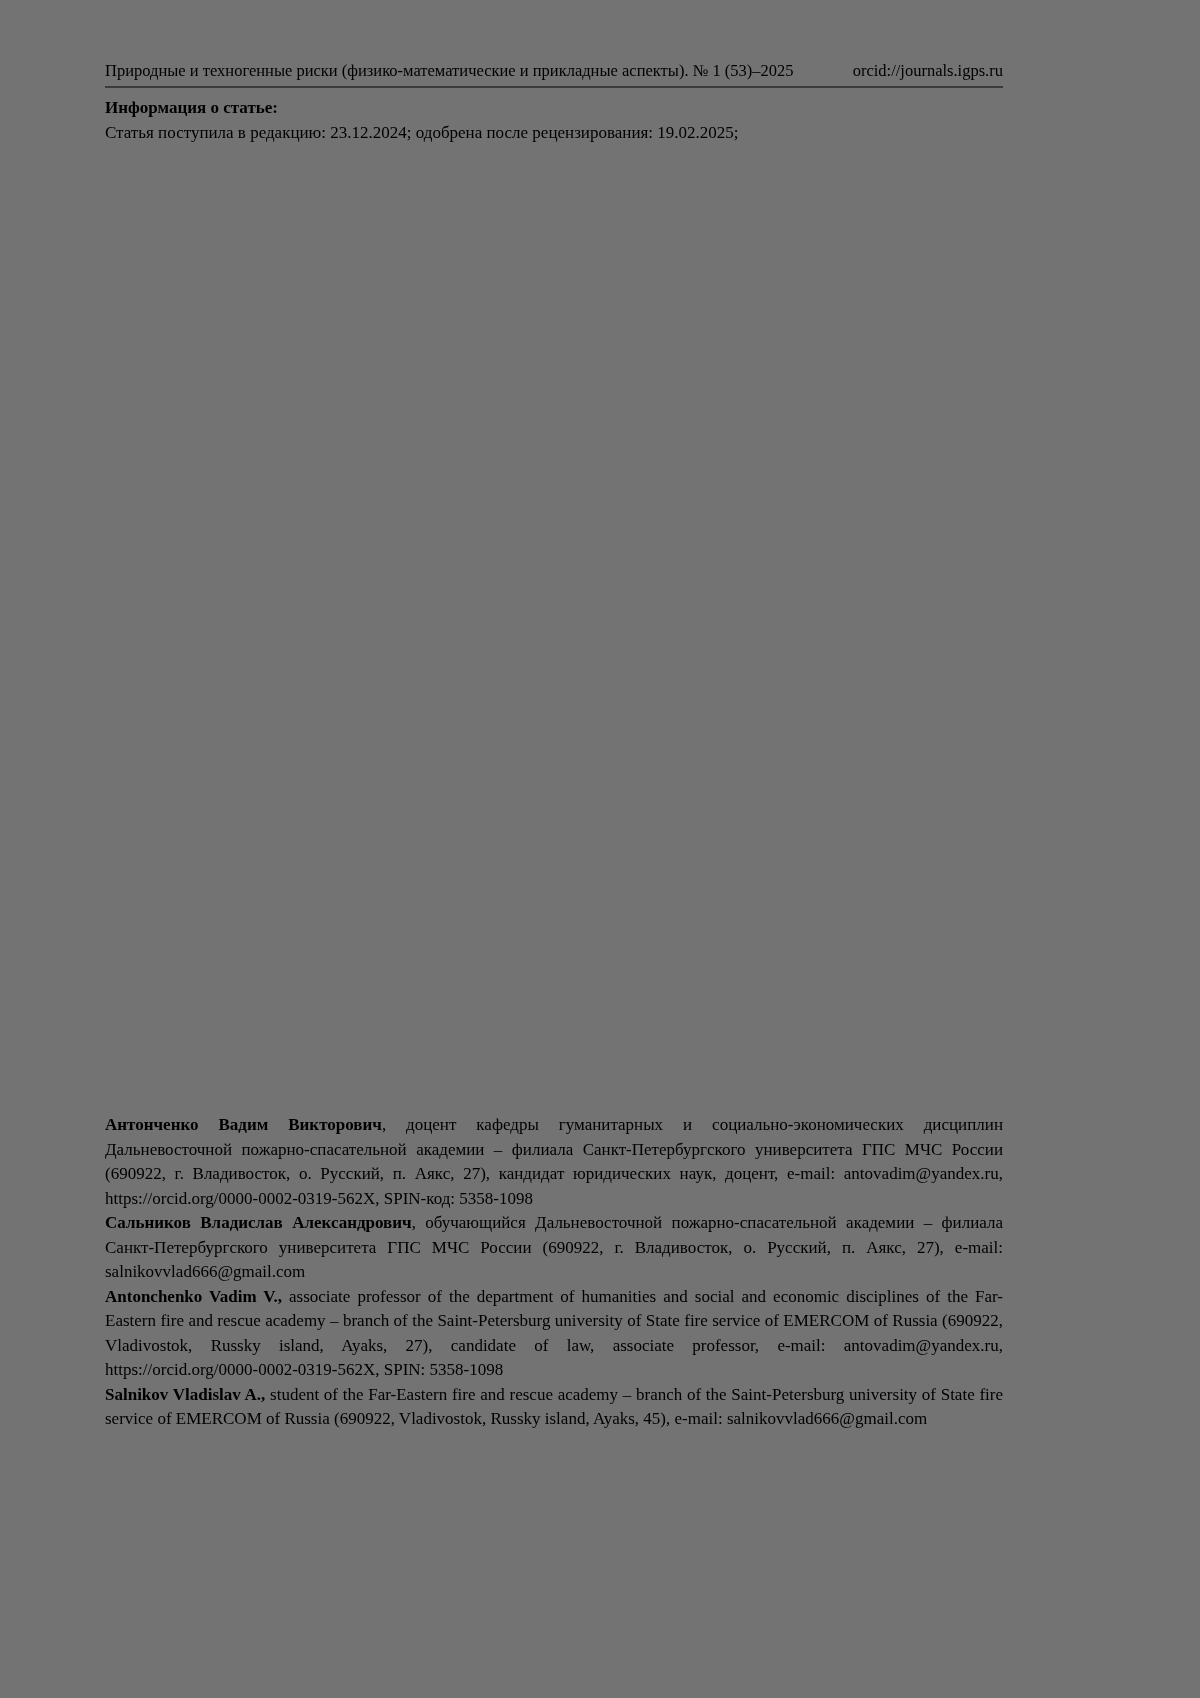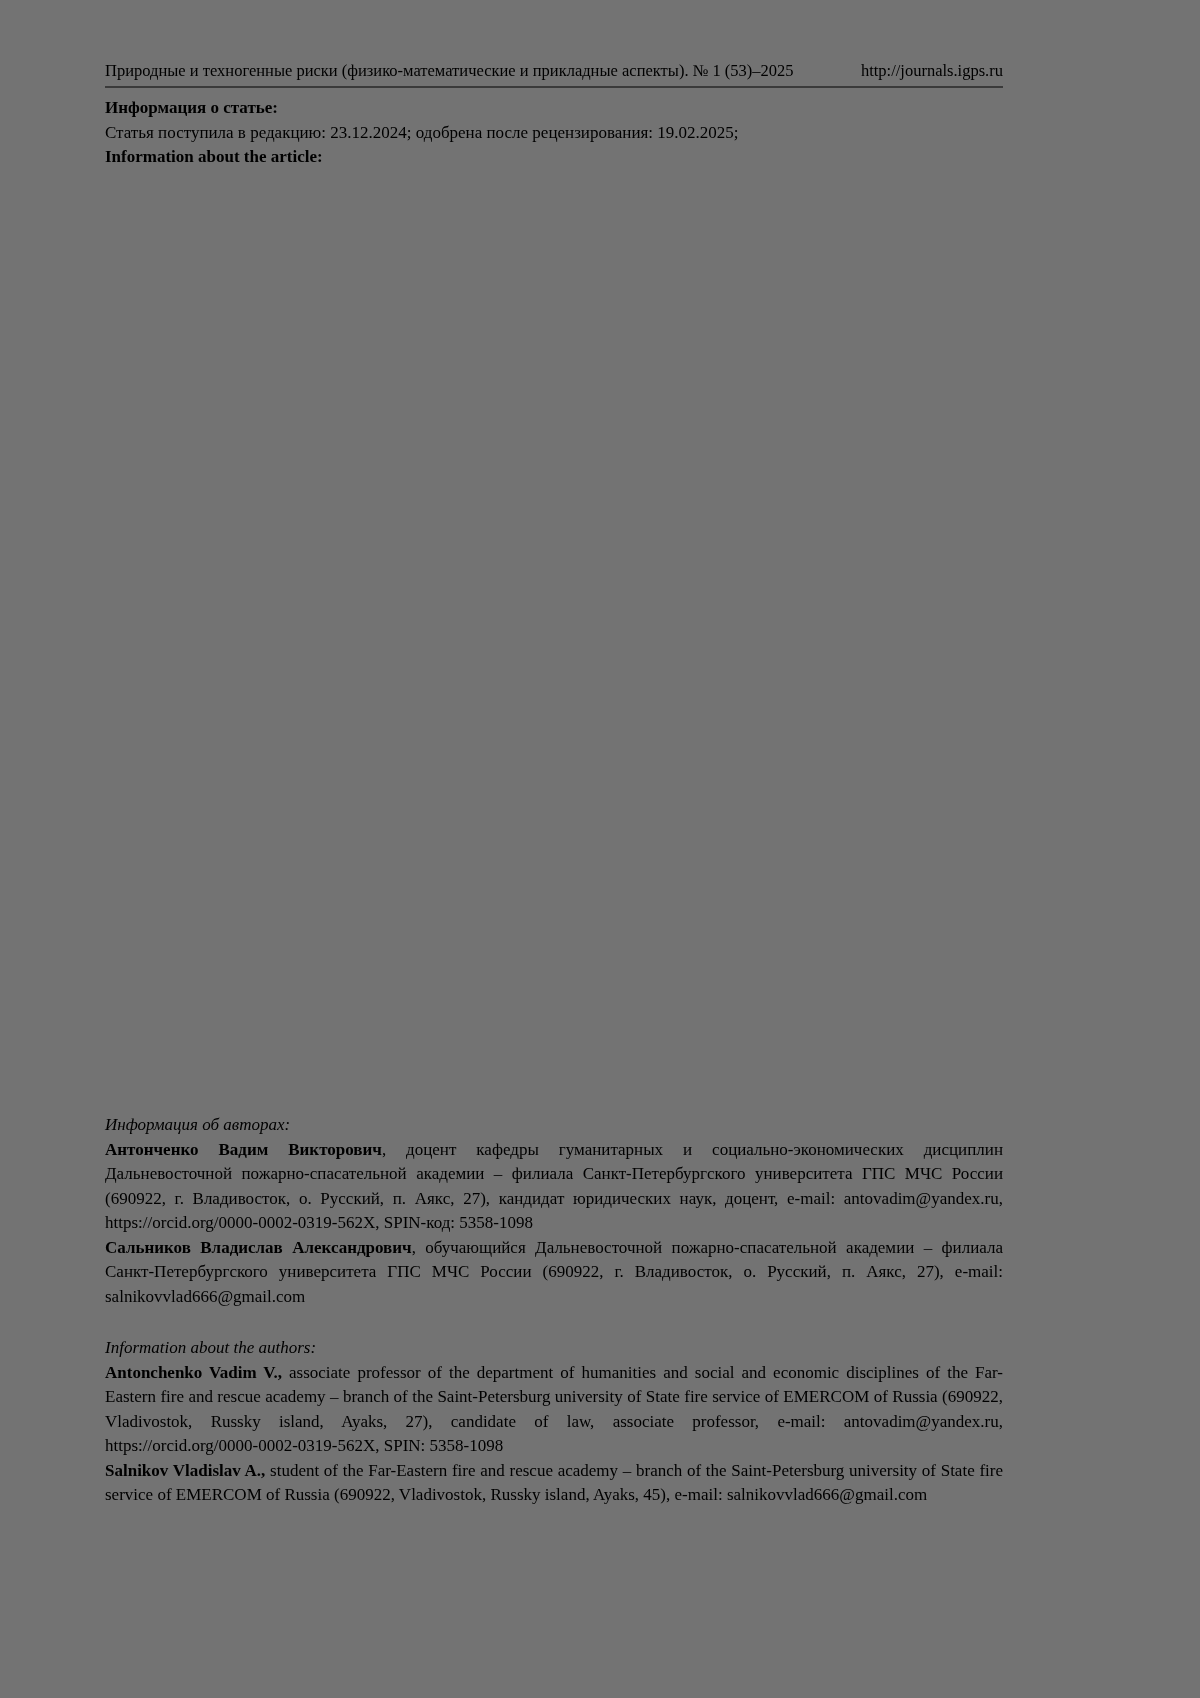--- a/index.html
+++ b/index.html
@@ -66,35 +66,32 @@
   }
 </style>
 </head>
 <body>
 
 <div class="page">
 
   <div class="content page-header">
     <div class="header-row">
       <span>Природные и техногенные риски (физико-математические и прикладные аспекты). № 1 (53)–2025</span>
-      <span>http://journals.igps.ru</span>
+      <span>orcid://journals.igps.ru</span>
     </div>
     <div class="rule"></div>
   </div>
 
   <div class="content article-info">
     <p class="bold">Информация о статье:</p>
     <p>Статья поступила в редакцию: 23.12.2024; одобрена после рецензирования: 19.02.2025;</p>
-    <p class="bold">Information about the article:</p>
   </div>
 
   <div class="content authors-block">
-    <p class="italic">Информация об авторах:</p>
     <p class="just"><span class="bold">Антонченко Вадим Викторович</span><span>, доцент кафедры гуманитарных и социально-экономических дисциплин Дальневосточной пожарно-спасательной академии – филиала Санкт-Петербургского университета ГПС МЧС России (690922, г. Владивосток, о. Русский, п. Аякс, 27), кандидат юридических наук, доцент, e-mail: antovadim@yandex.ru, https://orcid.org/0000-0002-0319-562X, SPIN-код: 5358-1098</span></p>
     <p class="just"><span class="bold">Сальников Владислав Александрович</span><span>, обучающийся Дальневосточной пожарно-спасательной академии – филиала Санкт-Петербургского университета ГПС МЧС России (690922, г. Владивосток, о. Русский, п. Аякс, 27), e-mail: salnikovvlad666@gmail.com</span></p>
 
-    <p class="italic en-heading">Information about the authors:</p>
     <p class="just"><span class="bold">Antonchenko Vadim V.,</span><span> associate professor of the department of humanities and social and economic disciplines of the Far-Eastern fire and rescue academy – branch of the Saint-Petersburg university of State fire service of EMERCOM of Russia (690922, Vladivostok, Russky island, Ayaks, 27), candidate of law, associate professor, e-mail: antovadim@yandex.ru, https://orcid.org/0000-0002-0319-562X, SPIN: 5358-1098</span></p>
     <p class="just"><span class="bold">Salnikov Vladislav A.,</span><span> student of the Far-Eastern fire and rescue academy – branch of the Saint-Petersburg university of State fire service of EMERCOM of Russia (690922, Vladivostok, Russky island, Ayaks, 45), e-mail: salnikovvlad666@gmail.com</span></p>
   </div>
 
 
 </div>
 
 </body></html>

